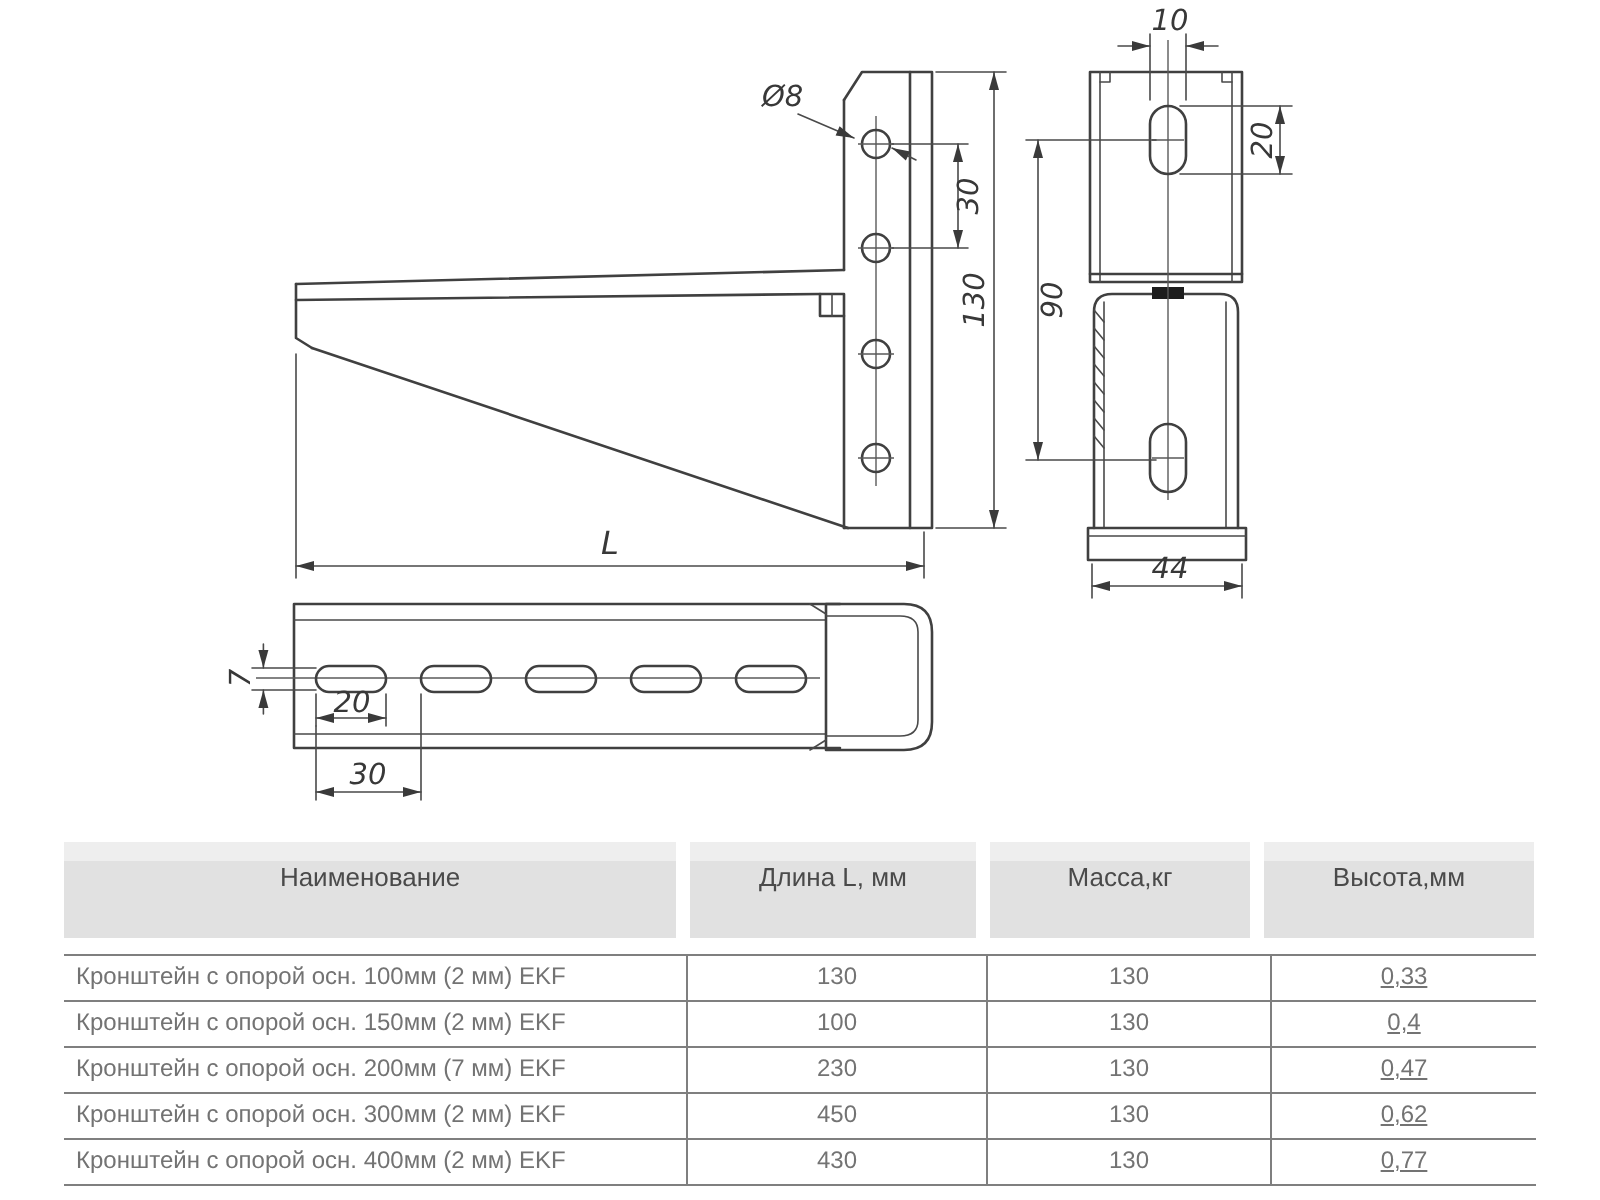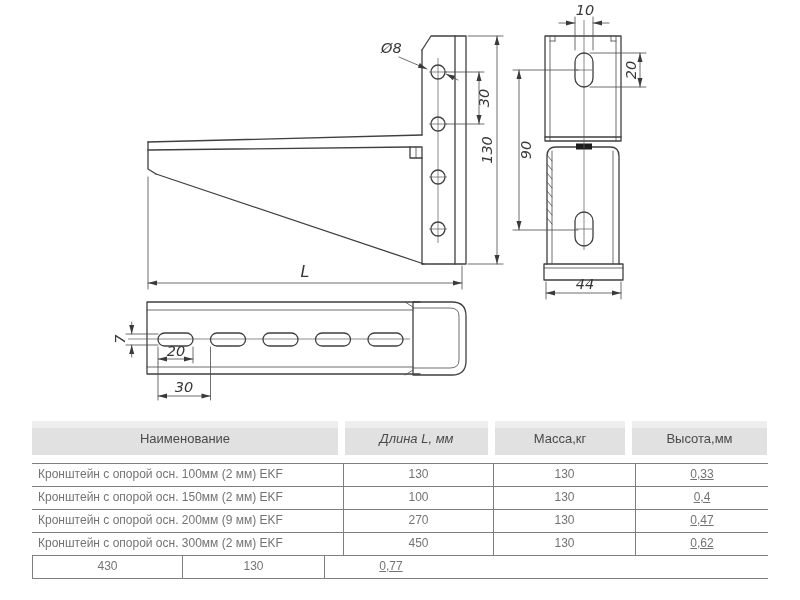--- a/index.html
+++ b/index.html
@@ -10,25 +10,25 @@
   
   .ol  { fill:none; stroke:#404040; stroke-width:1.3; stroke-linejoin:round; stroke-linecap:round; }
   .tl  { fill:none; stroke:#4a4a4a; stroke-width:0.8; stroke-linecap:round; }
   .cl  { fill:none; stroke:#5a5a5a; stroke-width:0.7; }
   .arr { fill:#3a3a3a; stroke:none; }
   .dim { font-family:"DejaVu Sans", sans-serif; font-style:italic; font-size:14.5px; fill:#383838; }
   .dimL{ font-family:"DejaVu Sans", sans-serif; font-style:italic; font-size:16px; fill:#383838; }
 
   
   .spec-table { position:absolute; left:32px; top:421px; width:736px; }
-  .thead { display:flex; height:34px; }
+  .thead { display:flex; height:48px; }
   .th { background:linear-gradient(180deg,#eeeeee 0%,#eeeeee 20%,#e1e1e1 20%,#e1e1e1 100%);
         text-align:center; line-height:36px; font-size:13px; color:#4a4a4a; }
   .th + .th { margin-left:7px; }
-  .th.c1 { width:306px; } .th.c2 { width:143px;font-style:italic; } .th.c3 { width:135px; } .th.c4 { width:130px; }
+  .th.c1 { width:306px; } .th.c2 { width:143px; } .th.c3 { width:135px; } .th.c4 { width:130px; }
   .tbody { margin-top:8px; }
   .tr { display:flex; height:22px; border-top:1px solid #7f7f7f; }
   .tr:last-child { border-bottom:1px solid #7f7f7f; }
   .td { box-sizing:border-box; font-size:12px; color:#737373; line-height:21px; white-space:nowrap; }
   .td.name { width:311px; padding-left:6px; text-align:left; }
   .td.num  { text-align:center; border-left:1px solid #7f7f7f; }
   .td.len  { width:150px; } .td.hgt { width:142px; } .td.mass { width:133px;text-decoration:underline; }
 </style>
 </head>
 <body>
@@ -191,31 +191,32 @@
         <div class="td num hgt">130</div>
         <div class="td num mass">0,33</div>
       </div>
       <div class="tr">
         <div class="td name">Кронштейн с опорой осн. 150мм (2 мм) EKF</div>
         <div class="td num len">100</div>
         <div class="td num hgt">130</div>
         <div class="td num mass">0,4</div>
       </div>
       <div class="tr">
-        <div class="td name">Кронштейн с опорой осн. 200мм (9 мм) EKF</div>
-        <div class="td num len">270</div>
+        <div class="td name">Кронштейн с опорой осн. 200мм (7 мм) EKF</div>
+        <div class="td num len">230</div>
         <div class="td num hgt">130</div>
         <div class="td num mass">0,47</div>
       </div>
       <div class="tr">
         <div class="td name">Кронштейн с опорой осн. 300мм (2 мм) EKF</div>
         <div class="td num len">450</div>
         <div class="td num hgt">130</div>
         <div class="td num mass">0,62</div>
       </div>
       <div class="tr">
+        <div class="td name">Кронштейн с опорой осн. 400мм (2 мм) EKF</div>
         <div class="td num len">430</div>
         <div class="td num hgt">130</div>
         <div class="td num mass">0,77</div>
       </div>
     </div>
   </div>
 </div>
 
 </body></html>

